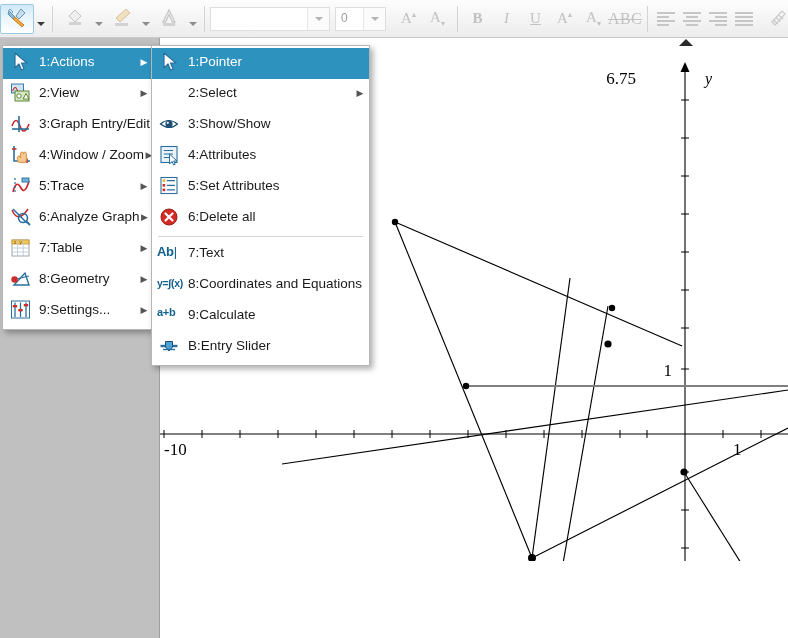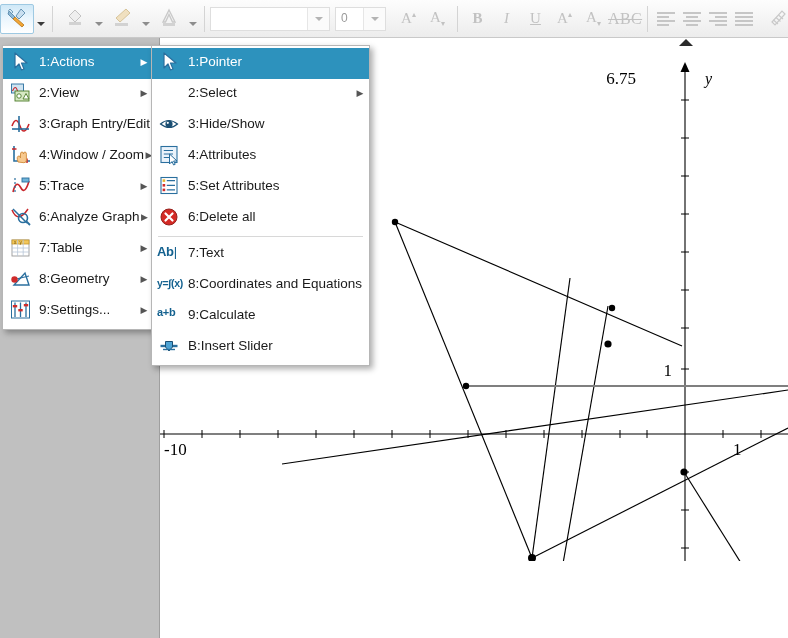--- a/index.html
+++ b/index.html
@@ -584,21 +584,21 @@
     </div>
 
     <div class="mi">
       <span class="ico">
         <svg width="22" height="22" viewBox="0 0 22 22">
           <path d="M1.5 11 q8-7 17 0 q-8 7-17 0 Z" fill="#ffffff" stroke="#1b4f73" stroke-width="1.2"></path>
           <circle cx="10" cy="11" r="3.6" fill="#1b4f73"></circle>
           <circle cx="8.8" cy="9.8" r="1.1" fill="#ffffff"></circle>
         </svg>
       </span>
-      <span class="lbl">3:Hide/Show</span>
+      <span class="lbl">3:Show/Show</span>
       <span class="arw blank">▶</span>
     </div>
 
     <div class="mi">
       <span class="ico">
         <svg width="22" height="22" viewBox="0 0 22 22">
           <rect x="2" y="2.5" width="16" height="16" fill="#eaf3fb" stroke="#2a6f9e" stroke-width="1.1"></rect>
           <path d="M4.8 6.5 L14 6.5 M4.8 10 L14 10 M4.8 13.5 L11 13.5" stroke="#2a6f9e" stroke-width="1.2"></path>
           <path d="M10.5 10 L10.5 20 L13 17.5 L14.6 21 L16.2 20.3 L14.6 17 L18 17 Z" fill="#ffffff" stroke="#2a6f9e" stroke-width="1" stroke-linejoin="round"></path>
         </svg>
@@ -660,18 +660,18 @@
 
 
     <div class="mi">
       <span class="ico">
         <svg width="22" height="22" viewBox="0 0 22 22">
           <path d="M1.5 11 L18.5 11" stroke="#2a6f9e" stroke-width="2.4"></path>
           <path d="M6.5 6.5 L13.5 6.5 L13.5 12 L10 16 L6.5 12 Z" fill="#4ea3d4" stroke="#1b4f73" stroke-width="1"></path>
           <path d="M4 14.5 L16 14.5" stroke="#2a6f9e" stroke-width="1.4"></path>
         </svg>
       </span>
-      <span class="lbl">B:Insert Slider</span>
+      <span class="lbl">B:Entry Slider</span>
       <span class="arw blank">▶</span>
     </div>
   </div>
 
 </div>
 
 </body></html>

